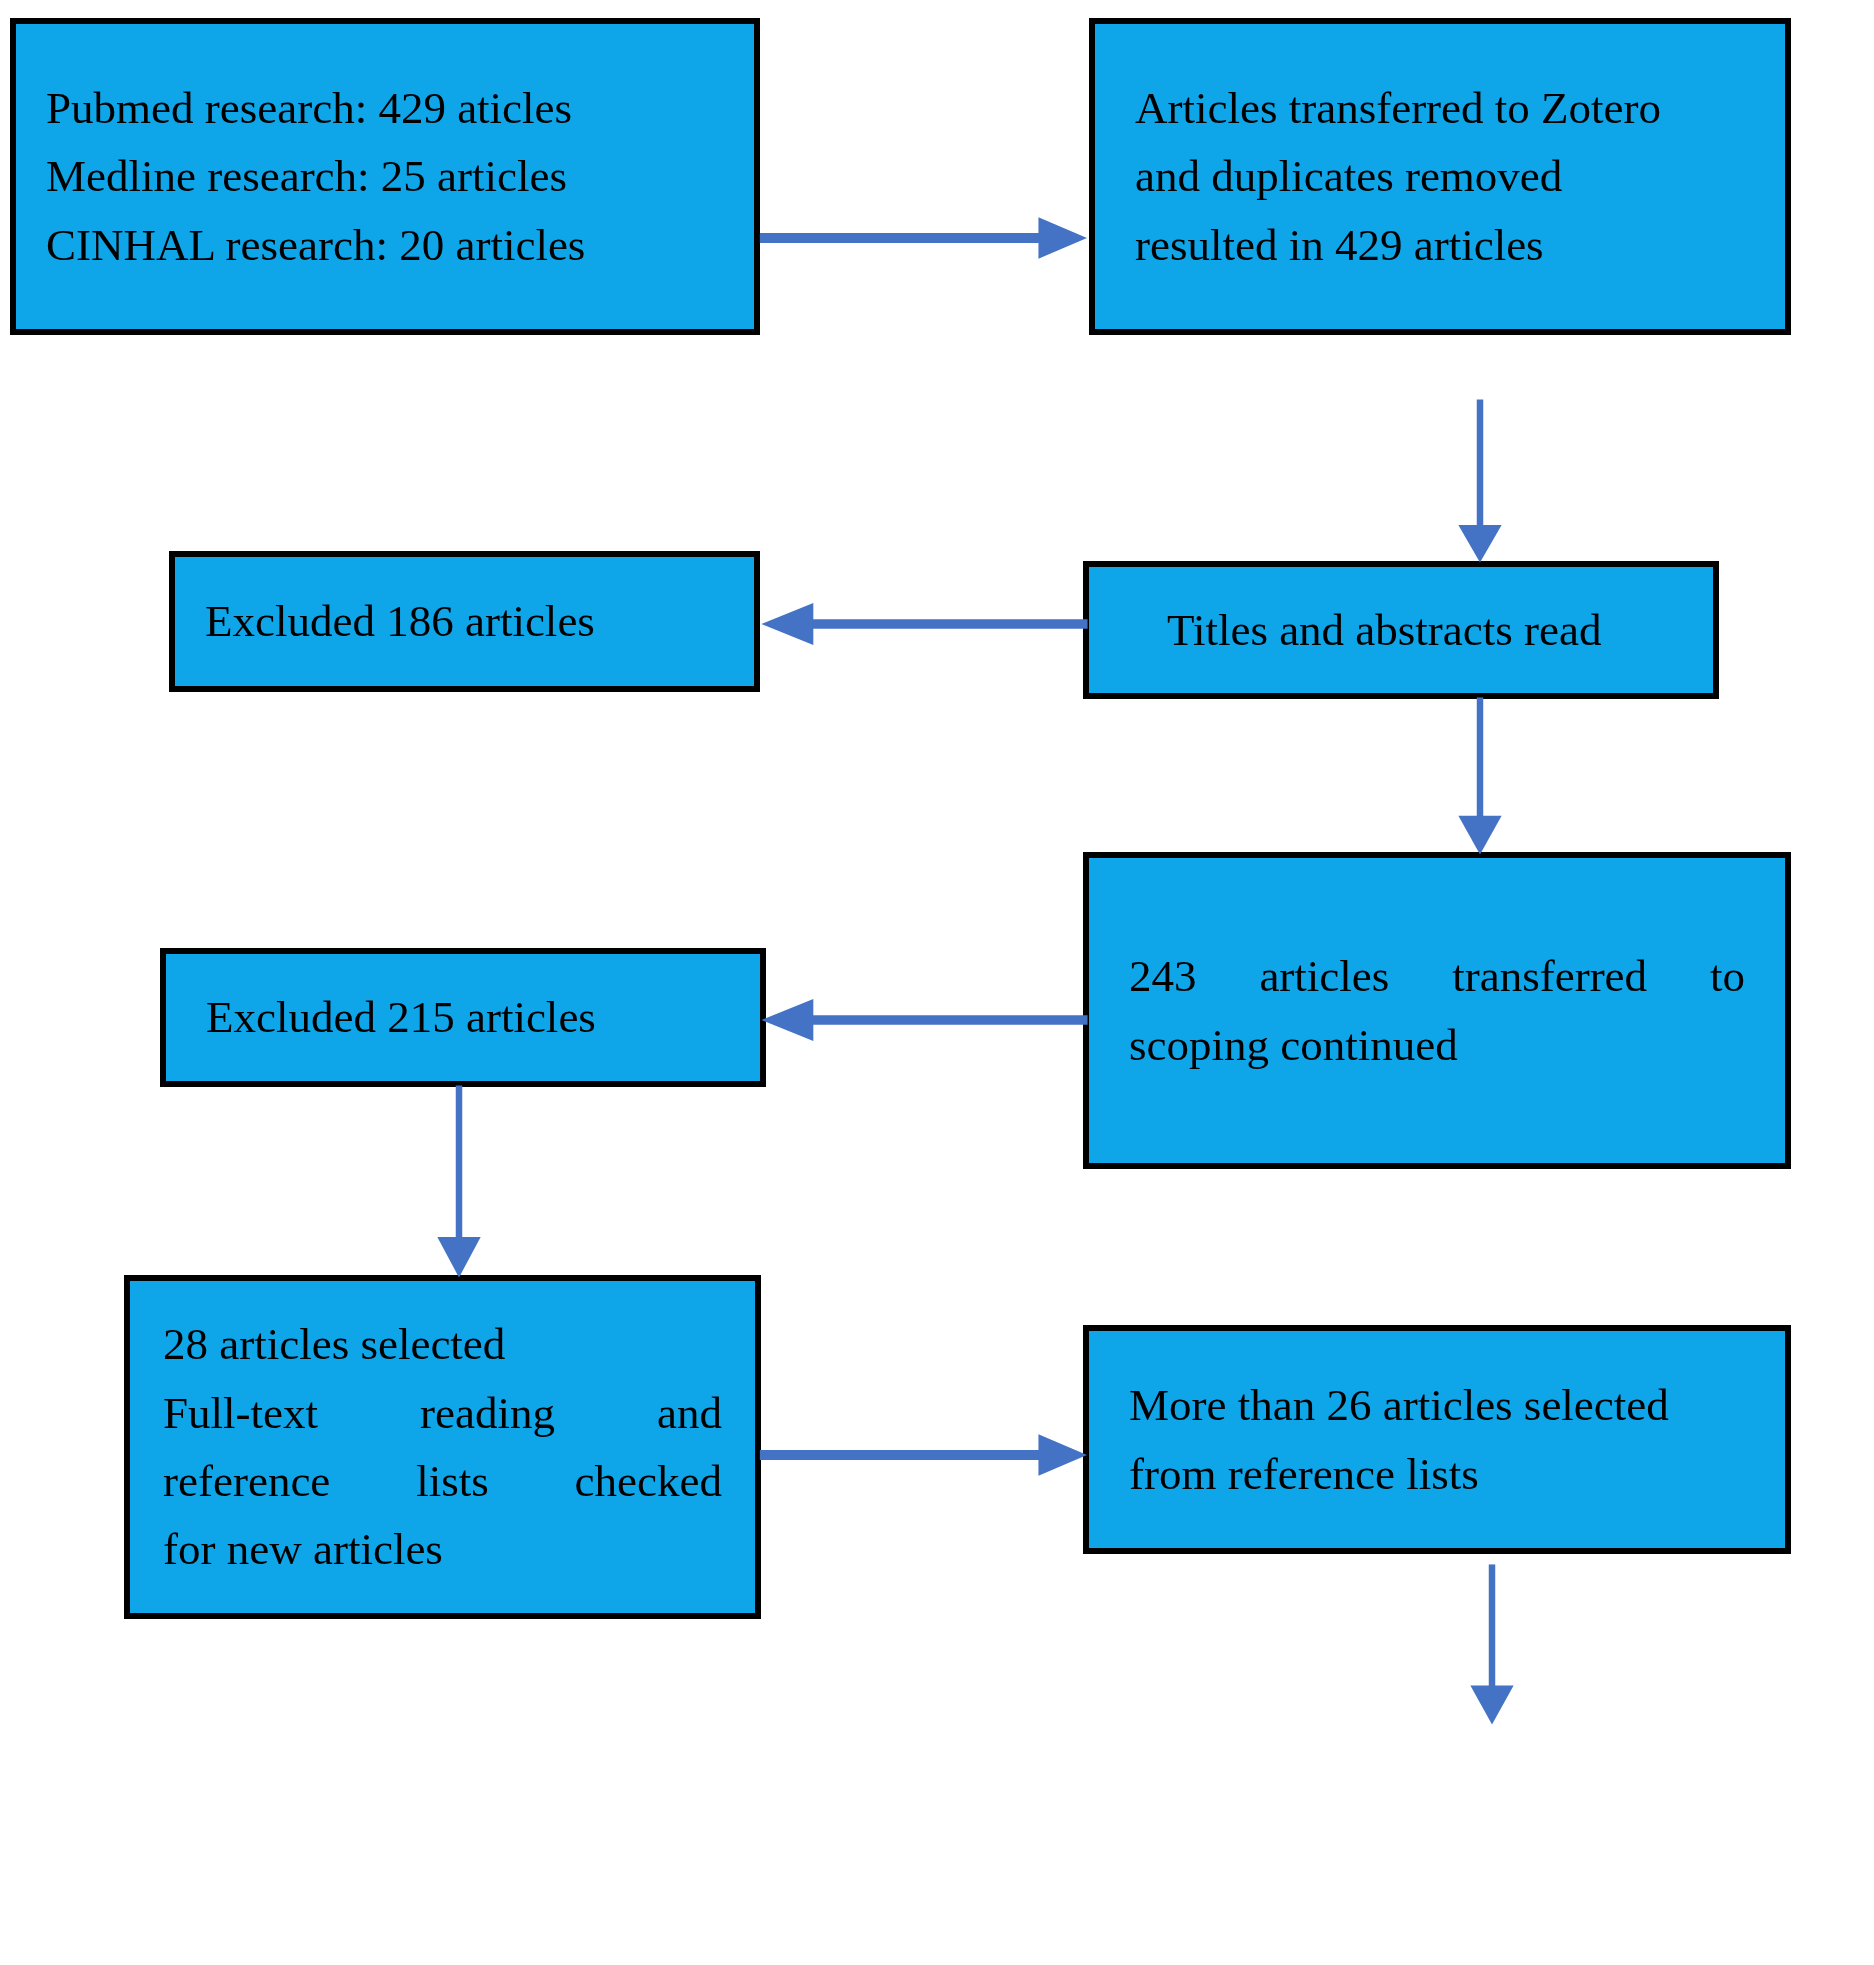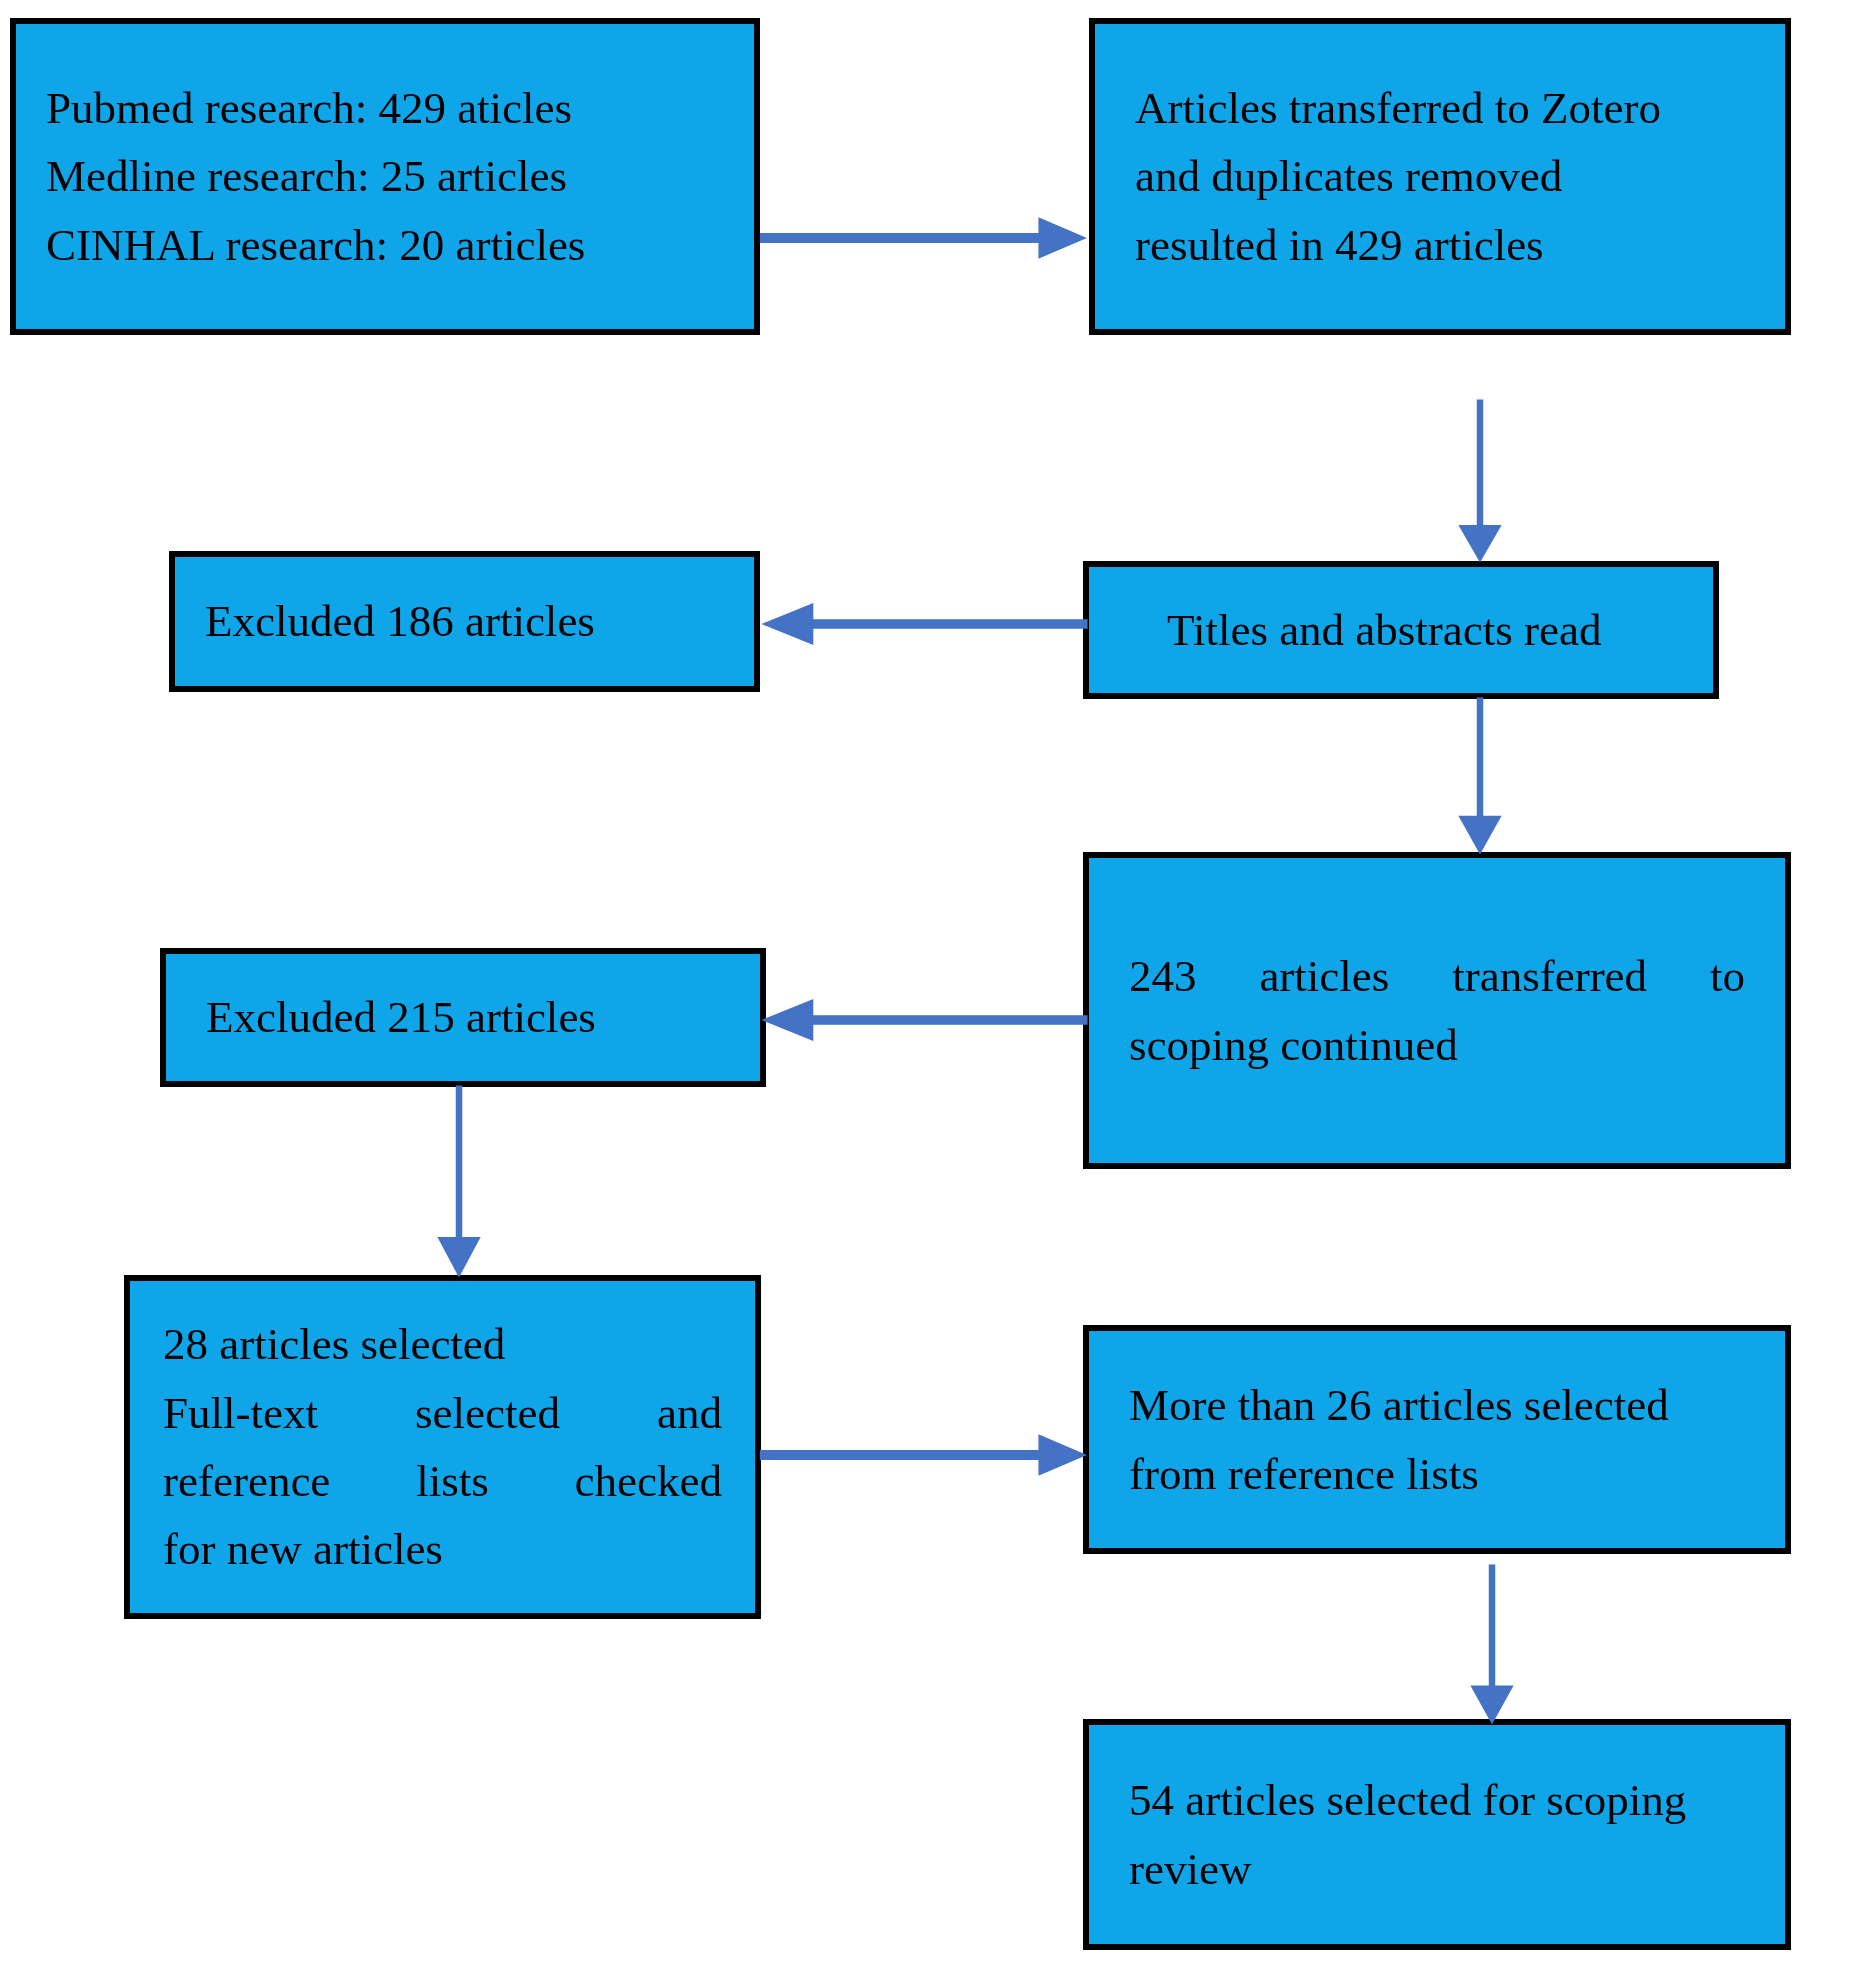--- a/index.html
+++ b/index.html
@@ -88,39 +88,33 @@
 
   <div class="node" style="left:160px; top:948px; width:606px; height:139px;">
     <div class="lines" style="padding:0 40px;">
       <p class="align-left">Excluded 215 articles</p>
     </div>
   </div>
 
   <div class="node" style="left:116px; top:1275px; width:637px; height:344px;margin-left:8px;">
     <div class="lines" style="padding:0 33px;">
       <p class="align-left">28 articles selected</p>
-      <p class="align-just" style="text-align-last:justify;">Full-text selected and</p>
+      <p class="align-just" style="text-align-last:justify;">Full-text reading and</p>
       <p class="align-just" style="text-align-last:justify;">reference lists checked</p>
       <p class="align-left">for new articles</p>
     </div>
   </div>
 
   <div class="node" style="left:1083px; top:1325px; width:708px; height:229px;">
     <div class="lines" style="padding:0 40px;">
       <p class="align-left">More than 26 articles selected</p>
       <p class="align-left">from reference lists</p>
     </div>
   </div>
 
-  <div class="node" style="left:1083px; top:1719px; width:708px; height:231px;">
-    <div class="lines" style="padding:0 40px;">
-      <p class="align-left">54 articles selected for scoping</p>
-      <p class="align-left">review</p>
-    </div>
-  </div>
 
   <div class="arrow" style="left:757px; top:213px; width:335px; height:50px;">
     <svg width="335" height="50" viewBox="0 0 465 70">
       <line x1="2" y1="35" x2="400" y2="35" stroke="#4472C4" stroke-width="14"></line>
       <polygon points="392,6 460,35 392,64" fill="#4472C4"></polygon>
     </svg>
   </div>
 
   <div class="arrow" style="left:1454px; top:398px; width:52px; height:166px;">
     <svg width="52" height="166" viewBox="0 0 72 230">

